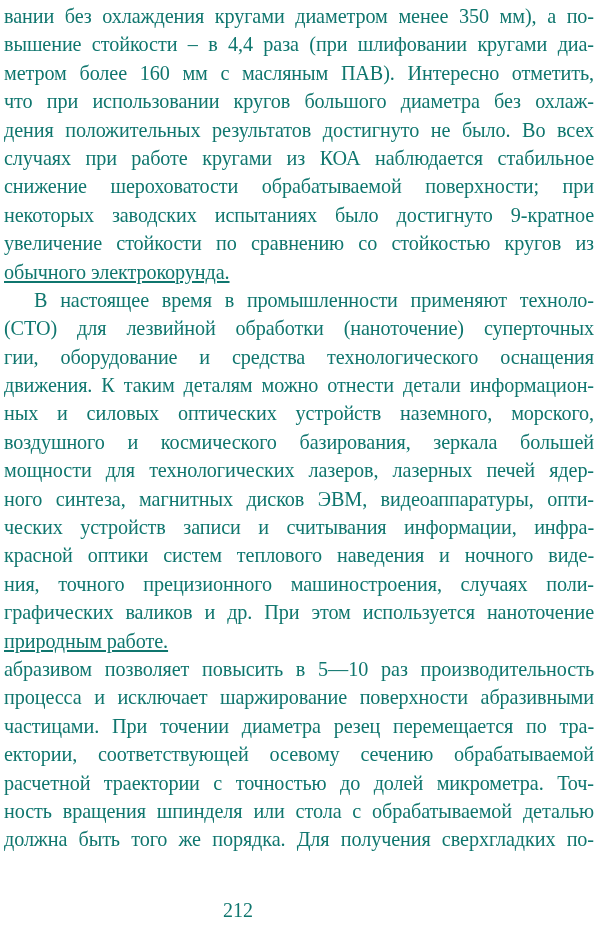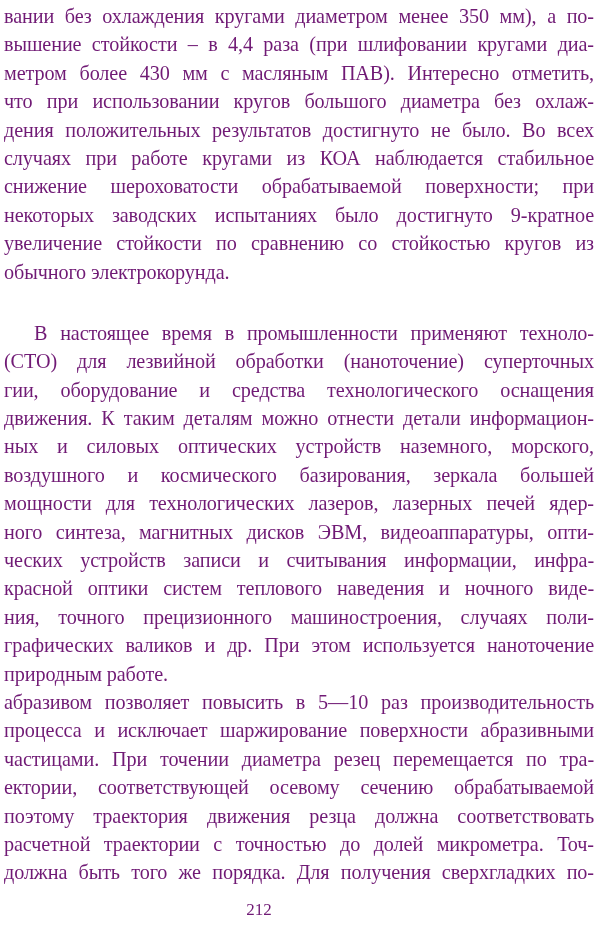--- a/index.html
+++ b/index.html
@@ -1,44 +1,44 @@
 <!DOCTYPE html>
 <html><head>
 <meta charset="utf-8">
 <style>
   html, body { margin: 0; padding: 0; background: #ffffff; }
   body { width: 600px; height: 935px; position: relative; overflow: hidden; }
   .page {
     position: absolute; left: 0; top: 0; width: 600px; height: 935px;
-    background: #ffffff; color: #701a75;
+    background: #ffffff; color: #0f766e;
     font-family: "Liberation Serif", "DejaVu Serif", serif;
   }
   .text-block { position: absolute; left: 4px; top: 2px; width: 590px; }
   .line {
     height: 28.4px; line-height: 28.4px; font-size: 20.2px;
     white-space: nowrap; text-align: justify; text-align-last: justify;
     letter-spacing: -0.1px; overflow: visible;
   }
-  .line.last { text-align-last: left; }
-  .line.indent { padding-left: 30px; margin-top: 33px; }
+  .line.last { text-align-last: left; text-decoration: underline; }
+  .line.indent { padding-left: 30px; }
   .page-number {
     position: absolute; left: 0; width: 476px; top: 899px;
-    text-align: center; font-size: 17px; line-height: 22px; margin-left: 21px;
+    text-align: center; font-size: 20px; line-height: 22px;
   }
 </style>
 </head>
 <body>
 
 <div class="page">
   <div class="text-block">
 
     <div class="paragraph">
       <div class="line">вании без охлаждения кругами диаметром менее 350 мм), а по-</div>
       <div class="line">вышение стойкости – в 4,4 раза (при шлифовании кругами диа-</div>
-      <div class="line">метром более 430 мм с масляным ПАВ). Интересно отметить,</div>
+      <div class="line">метром более 160 мм с масляным ПАВ). Интересно отметить,</div>
       <div class="line">что при использовании кругов большого диаметра без охлаж-</div>
       <div class="line">дения положительных результатов достигнуто не было. Во всех</div>
       <div class="line">случаях при работе кругами из КОА наблюдается стабильное</div>
       <div class="line">снижение шероховатости обрабатываемой поверхности; при</div>
       <div class="line">некоторых заводских испытаниях было достигнуто 9-кратное</div>
       <div class="line">увеличение стойкости по сравнению со стойкостью кругов из</div>
       <div class="line last">обычного электрокорунда.</div>
     </div>
 
     <div class="paragraph">
@@ -55,22 +55,22 @@
       <div class="line">ния, точного прецизионного машиностроения, случаях поли-</div>
       <div class="line">графических валиков и др. При этом используется наноточение</div>
       <div class="line last">природным работе.</div>
     </div>
 
     <div class="paragraph">
       <div class="line">абразивом позволяет повысить в 5—10 раз производительность</div>
       <div class="line">процесса и исключает шаржирование поверхности абразивными</div>
       <div class="line">частицами. При точении диаметра резец перемещается по тра-</div>
       <div class="line">ектории, соответствующей осевому сечению обрабатываемой</div>
-      <div class="line">поэтому траектория движения резца должна соответствовать</div>
       <div class="line">расчетной траектории с точностью до долей микрометра. Точ-</div>
+      <div class="line">ность вращения шпинделя или стола с обрабатываемой деталью</div>
       <div class="line">должна быть того же порядка. Для получения сверхгладких по-</div>
 
     </div>
 
   </div>
 
   <div class="page-number">212</div>
 </div>
 
 </body></html>

